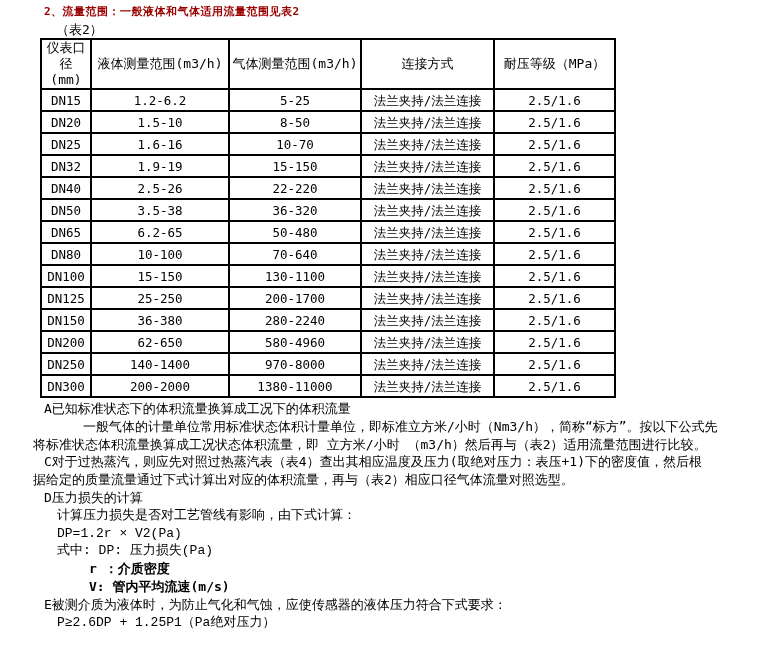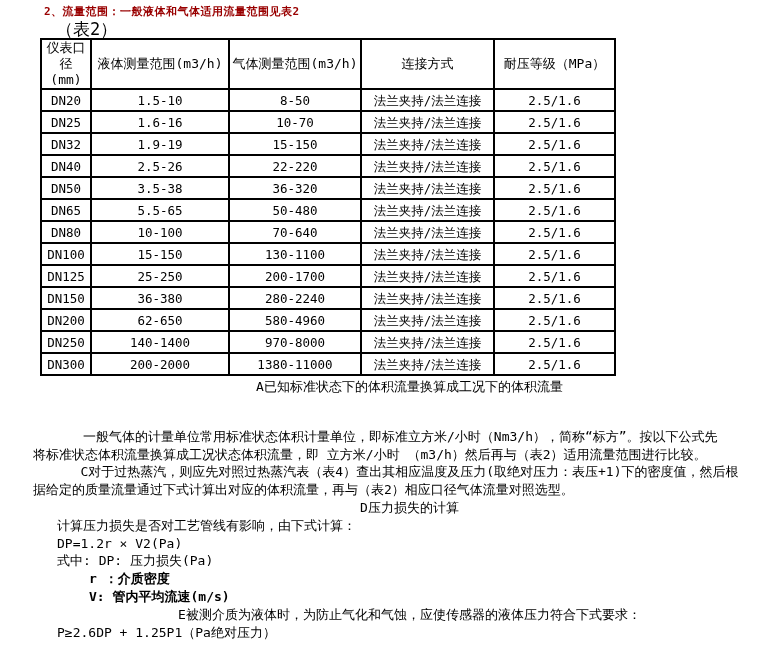--- a/index.html
+++ b/index.html
@@ -6,41 +6,41 @@
   body{
     width:775px;height:647px;overflow:hidden;background:#ffffff;
     box-sizing:border-box;padding:3px 0 0 31px;
     font-family:"DejaVu Sans Mono","Liberation Mono",monospace;
     color:#000;
   }
   .heading{
     color:#990000;font-weight:bold;font-size:11px;
     height:18px;line-height:18px;padding-left:13px;letter-spacing:0.5px;
   }
-  .caption{font-size:17px;height:17px;line-height:17px;padding-left:25px;}
+  .caption{font-size:13px;height:17px;line-height:17px;padding-left:25px;}
   table.flow{border-collapse:collapse;margin-left:9px;table-layout:fixed;}
   table.flow th,table.flow td{
     border:2px solid #000;text-align:center;vertical-align:middle;padding:0;
     overflow:hidden;
   }
   table.flow th{font-size:13px;font-weight:normal;height:37px;line-height:16px;}
   table.flow td{height:20px;font-size:12.5px;line-height:19px;}
   .col0{width:48px;}
   .col1{width:136px;}
   .col2{width:130px;}
   .col3{width:131px;border-radius:18px;}
   .col4{width:119px;}
   td.col3{font-size:14.5px;}
   td.col0{font-size:12px;}
   .notes{margin-top:2px;}
   .note{font-size:13px;height:17.8px;line-height:17.8px;white-space:pre;overflow:hidden;}
   .ind0{padding-left:2px;}
-  .ind1{padding-left:13px;text-align:center;}
-  .ind2{padding-left:26px;}
-  .ind3{padding-left:52px;margin-top:32px;}
+  .ind1{padding-left:13px;}
+  .ind2{padding-left:26px;font-family:Liberation Mono, monospace;}
+  .ind3{padding-left:52px;}
   .ind4{padding-left:58px;font-weight:bold;}
 </style>
 </head>
 <body>
 
 <div class="heading">2、流量范围：一般液体和气体适用流量范围见表2</div>
 <div class="caption">（表2）</div>
 
 <table class="flow">
   <thead>
@@ -57,20 +57,27 @@
         </th>
         <th class="col3">
           <div>连接方式</div>
         </th>
         <th class="col4">
           <div>耐压等级（MPa）</div>
         </th>
       </tr>
   </thead>
   <tbody>
+      <tr>
+        <td class="col0">DN15</td>
+        <td class="col1">1.2-6.2</td>
+        <td class="col2">5-25</td>
+        <td class="col3">法兰夹持/法兰连接</td>
+        <td class="col4">2.5/1.6</td>
+      </tr>
       <tr>
         <td class="col0">DN20</td>
         <td class="col1">1.5-10</td>
         <td class="col2">8-50</td>
         <td class="col3">法兰夹持/法兰连接</td>
         <td class="col4">2.5/1.6</td>
       </tr>
       <tr>
         <td class="col0">DN25</td>
         <td class="col1">1.6-16</td>
@@ -94,21 +101,21 @@
       </tr>
       <tr>
         <td class="col0">DN50</td>
         <td class="col1">3.5-38</td>
         <td class="col2">36-320</td>
         <td class="col3">法兰夹持/法兰连接</td>
         <td class="col4">2.5/1.6</td>
       </tr>
       <tr>
         <td class="col0">DN65</td>
-        <td class="col1">5.5-65</td>
+        <td class="col1">6.2-65</td>
         <td class="col2">50-480</td>
         <td class="col3">法兰夹持/法兰连接</td>
         <td class="col4">2.5/1.6</td>
       </tr>
       <tr>
         <td class="col0">DN80</td>
         <td class="col1">10-100</td>
         <td class="col2">70-640</td>
         <td class="col3">法兰夹持/法兰连接</td>
         <td class="col4">2.5/1.6</td>

